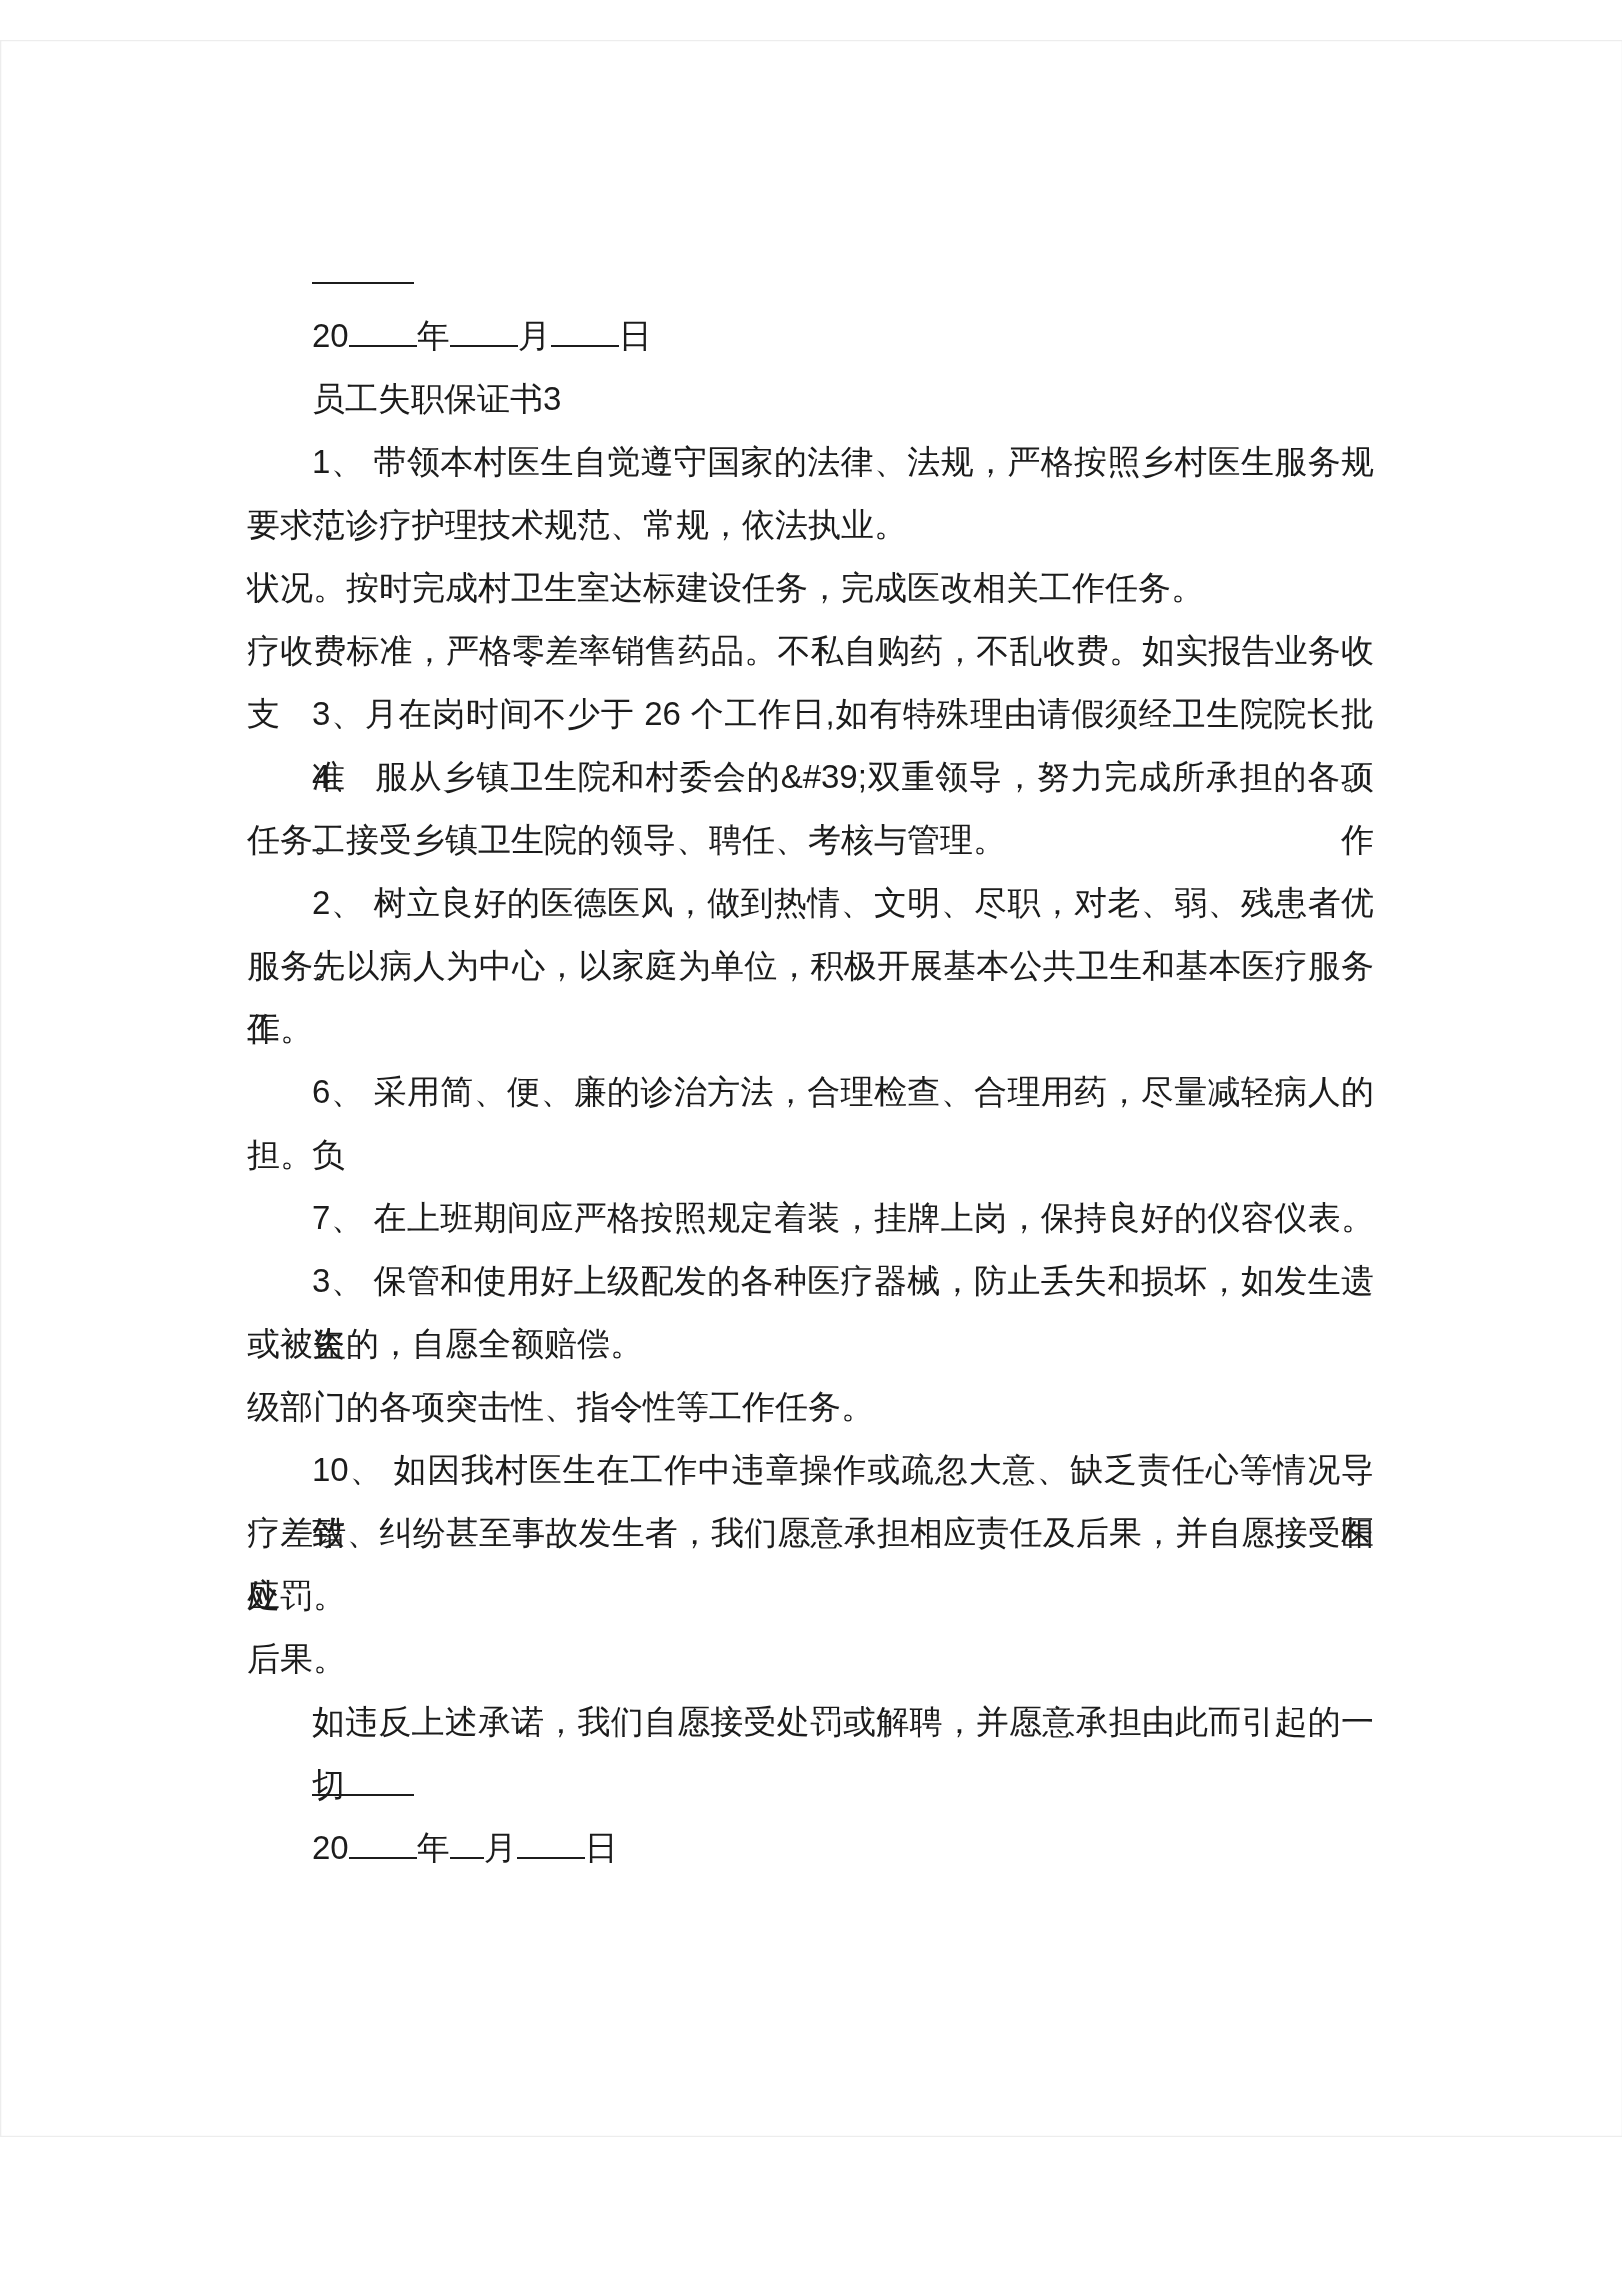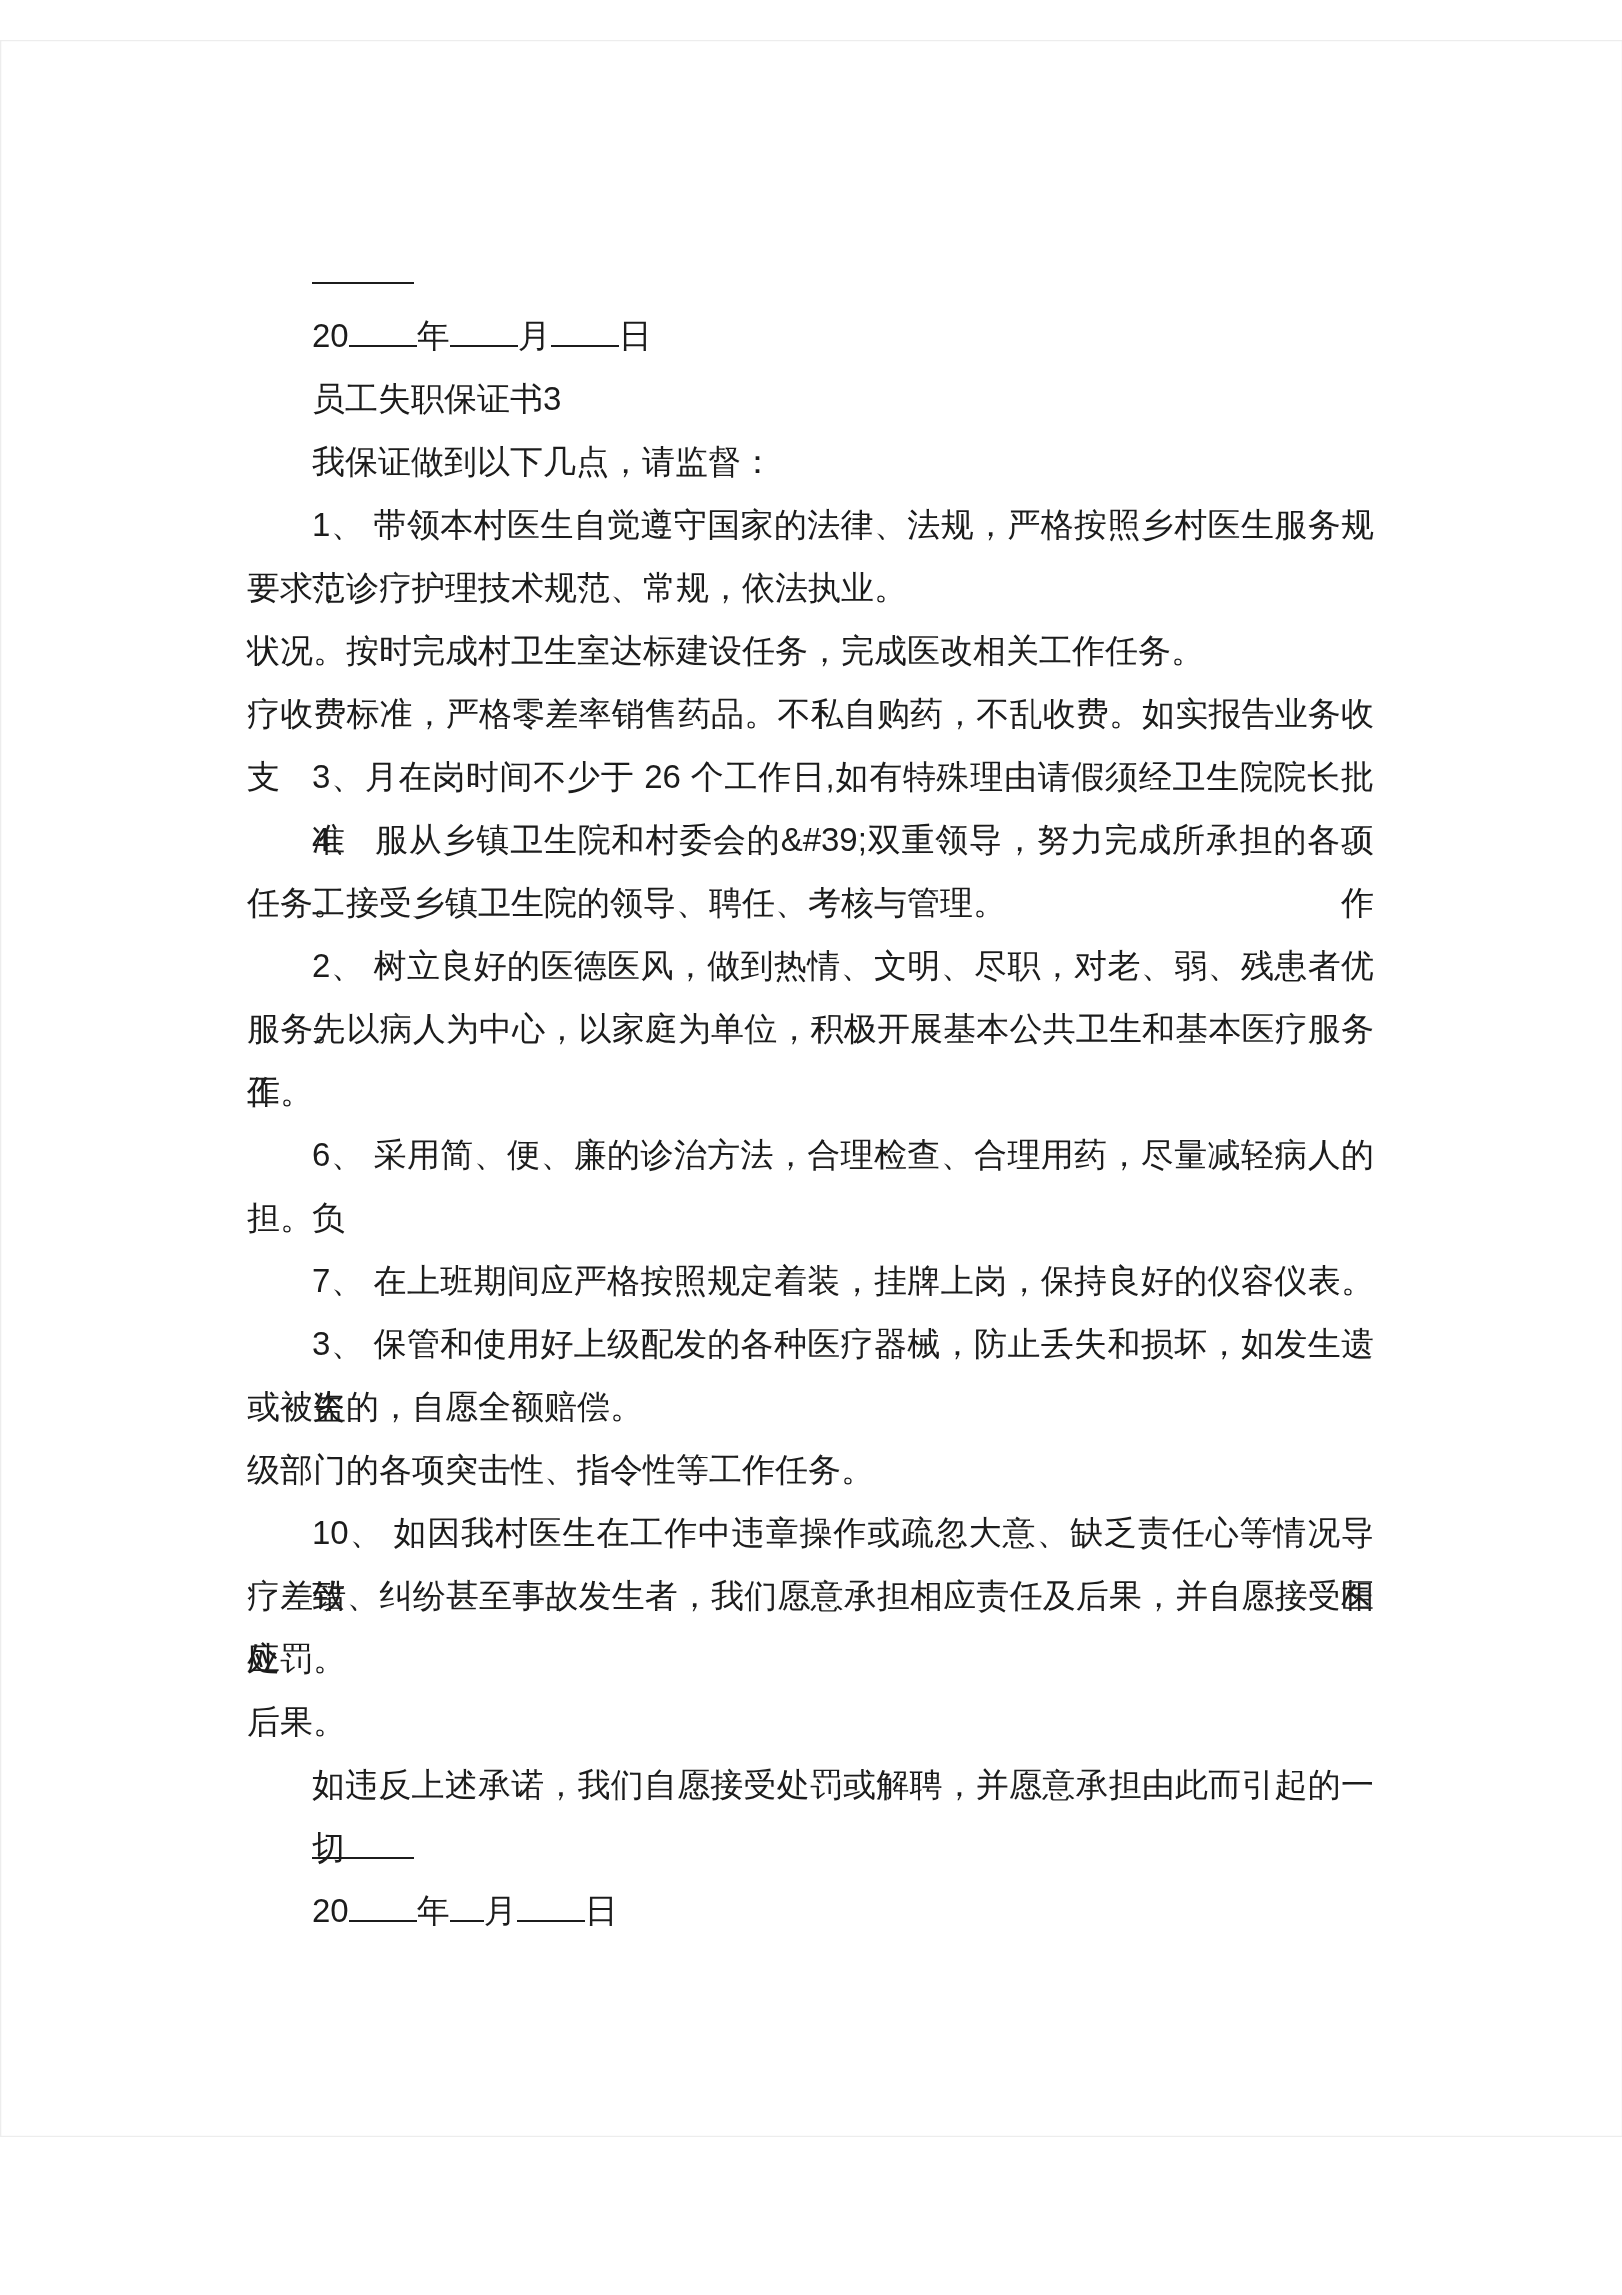--- a/index.html
+++ b/index.html
@@ -47,21 +47,20 @@
 </style>
 </head>
 <body>
 
 <div class="page">
   <div class="content">
 
     <div class="line ind"><span class="blank" style="width: 102px;"></span></div>
     <div class="line ind">20<span class="blank" style="width: 68px;"></span>年<span class="blank" style="width: 68px;"></span>月<span class="blank" style="width: 68px;"></span>日</div>
     <div class="line ind">员工失职保证书3</div>
-    <div class="line ind">我保证做到以下几点，请监督：</div>
 
     <div class="line ind fill">1、 带领本村医生自觉遵守国家的法律、法规，严格按照乡村医生服务规范</div>
     <div class="line">要求，诊疗护理技术规范、常规，依法执业。</div>
 
     <div class="line">状况。按时完成村卫生室达标建设任务，完成医改相关工作任务。</div>
     <div class="line fill">疗收费标准，严格零差率销售药品。不私自购药，不乱收费。如实报告业务收支</div>
 
     <div class="line ind fill">3、月在岗时间不少于 26 个工作日,如有特殊理由请假须经卫生院院长批准。</div>
 
     <div class="line ind fill">4、 服从乡镇卫生院和村委会的&amp;#39;双重领导，努力完成所承担的各项工作</div>

